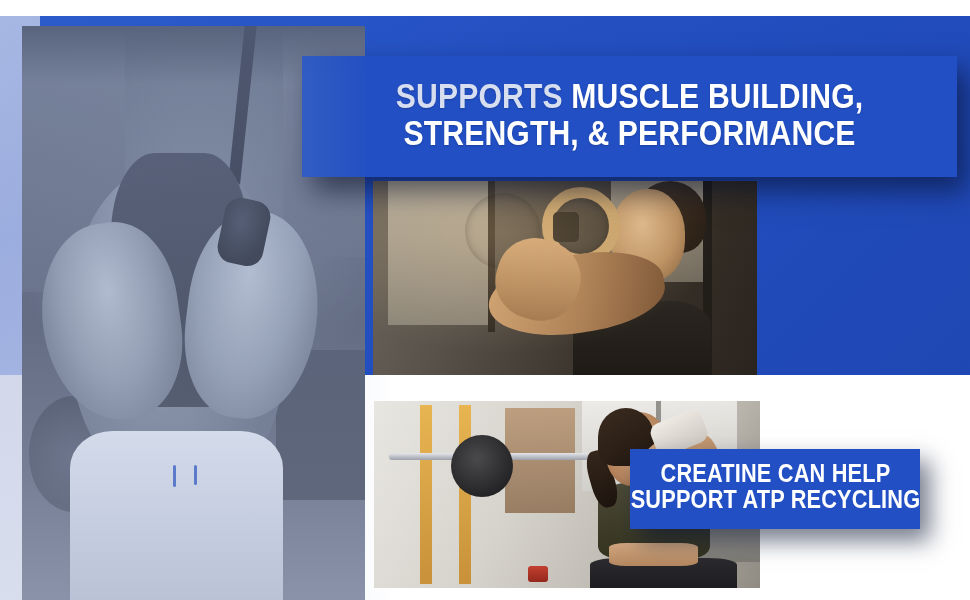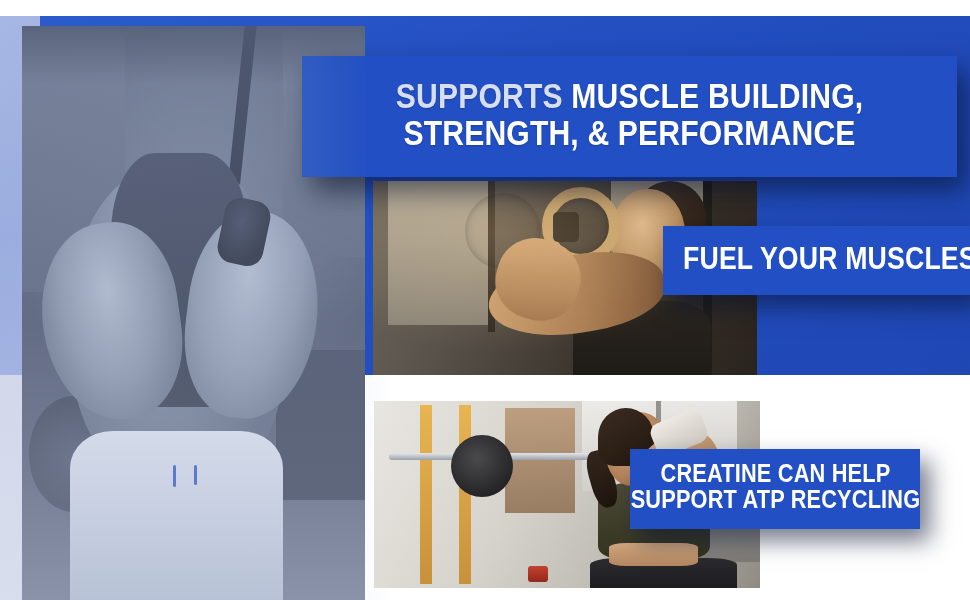--- a/index.html
+++ b/index.html
@@ -318,23 +318,20 @@
       <div class="drink-cup"></div>
     </div>
   </div>
 
   <div class="tb" id="headline-banner">
     <div id="headline-text">
       <span class="lead">SUPPORTS</span><span> MUSCLE BUILDING, STRENGTH, &amp; PERFORMANCE</span>
     </div>
   </div>
 
-  <div class="tb tb-shadow" id="fuel-banner">
-    <div id="fuel-text">FUEL YOUR MUSCLES</div>
-  </div>
 
   <div class="tb tb-shadow" id="creatine-banner">
     <div id="creatine-text">
       <span class="l1">CREATINE CAN HELP</span>
       <span class="l2">SUPPORT ATP RECYCLING</span>
     </div>
   </div>
 
 </div>
 

